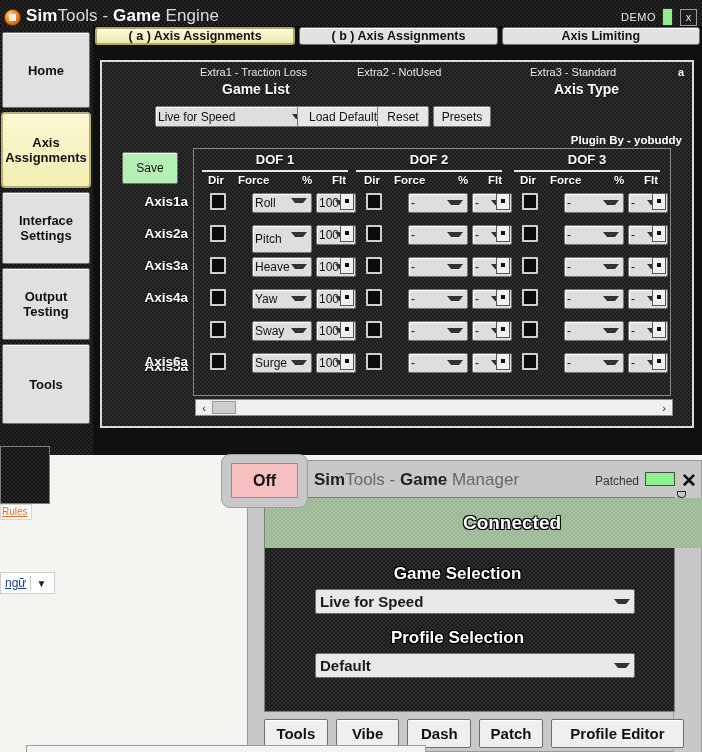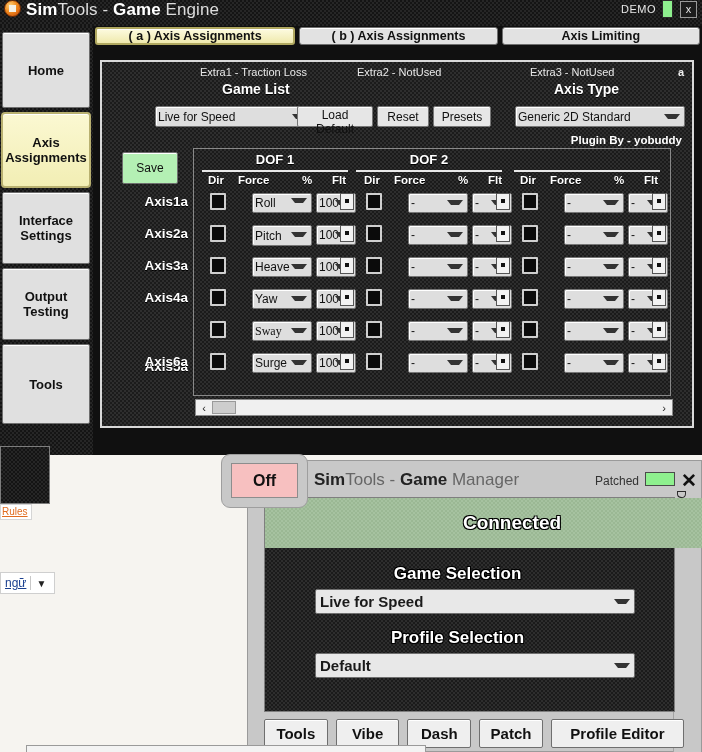--- a/index.html
+++ b/index.html
@@ -27,21 +27,21 @@
     background-position:0 0,2px 2px;
   }
 
   
   #app-window{
     position:absolute;left:0;top:0;width:702px;height:455px;
     background:#101010;
   }
   #title-bar{
     position:absolute;left:0;top:0;width:702px;height:26px;
-    display:flex;align-items:flex-start;
+    display:flex;align-items:flex-end;
   }
   #app-icon{
     width:17px;height:17px;border-radius:50%;margin-left:4px;margin-right:5px;
     background:radial-gradient(circle at 35% 30%,#ffd27a 0%,#f08a1e 45%,#c2450a 100%);
     border:1px solid #7a3003;box-sizing:border-box;flex:none;
   }
   #app-icon span{
     display:block;width:7px;height:7px;margin:4px auto 0;background:#f4f0e6;
   }
   #title-text{
@@ -306,47 +306,44 @@
       </div>
     <div class="tab">
         <span>Axis Limiting</span>
       </div>
   </div>
 
   <div id="panel" class="carbon">
 
     <div class="extra-label" id="extra1">Extra1 - Traction Loss</div>
     <div class="extra-label" id="extra2">Extra2 - NotUsed</div>
-    <div class="extra-label" id="extra3">Extra3 - NotUsed</div>
+    <div class="extra-label" id="extra3">Extra3 - Standard</div>
     <div id="panel-mark">a</div>
 
     <div class="hdr-title" id="gamelist-title">Game List</div>
     <div class="hdr-title" id="axistype-title">Axis Type</div>
 
     <div class="selwrap" style="left:33px;top:44px;width:158px;height:21px;">
       <select class="sim"><option>Live for Speed</option></select>
       <i class="chev"></i>
     </div>
-    <button class="btn-grey" style="left:195px;top:44px;width:76px;">Load Default</button>
+    <button class="btn-grey" style="left:195px;top:44px;width:92px;">Load Default</button>
     <button class="btn-grey" style="left:275px;top:44px;width:52px;">Reset</button>
     <button class="btn-grey" style="left:331px;top:44px;width:58px;">Presets</button>
 
-    <div class="selwrap" style="left:393px;top:44px;width:170px;height:21px;">
-      <select class="sim"><option>Generic 2D Standard</option></select>
-      <i class="chev"></i>
-    </div>
     <div id="plugin-by">Plugin By - yobuddy</div>
   </div>
 
   <button id="save-btn">Save</button>
 
   <div id="grid" class="carbon">
 
     <div class="dof-head" style="left:6px;">DOF 1</div>
     <div class="dof-head" style="left:160px;">DOF 2</div>
+    <div class="dof-head" style="left:318px;">DOF 3</div>
     <div class="dof-rule" style="left:8px;"></div>
     <div class="dof-rule" style="left:162px;"></div>
     <div class="dof-rule" style="left:320px;"></div>
 
     <div class="colhdr" style="left:14px;">Dir</div>
     <div class="colhdr" style="left:44px;">Force</div>
     <div class="colhdr" style="left:108px;">%</div>
     <div class="colhdr" style="left:138px;">Flt</div>
 
     <div class="colhdr" style="left:170px;">Dir</div>
@@ -391,21 +388,21 @@
         </div>
         <div class="selwrap" style="left: 414px; top: 44px; width: 40px; height: 20px;">
           <select class="sim" style="height: 20px;"><option>-</option></select>
           <i class="chev"></i>
         </div>
         <div class="fltbox" style="left: 458px; top: 44px;">
           <i></i>
         </div>
         <div class="dirbox" style="left: 16px; top: 76px;"></div>
         <div class="selwrap" style="left: 38px; top: 76px; width: 60px; height: 20px;">
-          <select class="sim" style="height: 21px;"><option>Pitch</option></select>
+          <select class="sim" style="height: 28px;"><option>Pitch</option></select>
           <i class="chev"></i>
         </div>
         <div class="selwrap" style="left: 102px; top: 76px; width: 40px; height: 20px;">
           <select class="sim" style="height: 20px;"><option>100</option></select>
           <i class="chev"></i>
         </div>
         <div class="fltbox" style="left: 146px; top: 76px;">
           <i></i>
         </div>
         <div class="dirbox" style="left: 172px; top: 76px;"></div>
@@ -499,21 +496,21 @@
         </div>
         <div class="selwrap" style="left: 414px; top: 140px; width: 40px; height: 20px;">
           <select class="sim" style="height: 20px;"><option>-</option></select>
           <i class="chev"></i>
         </div>
         <div class="fltbox" style="left: 458px; top: 140px;">
           <i></i>
         </div>
         <div class="dirbox" style="left: 16px; top: 172px;"></div>
         <div class="selwrap" style="left: 38px; top: 172px; width: 60px; height: 20px;">
-          <select class="sim" style="height: 20px; font-family: Liberation Serif, serif;"><option>Sway</option></select>
+          <select class="sim" style="height: 20px;"><option>Sway</option></select>
           <i class="chev"></i>
         </div>
         <div class="selwrap" style="left: 102px; top: 172px; width: 40px; height: 20px;">
           <select class="sim" style="height: 20px;"><option>100</option></select>
           <i class="chev"></i>
         </div>
         <div class="fltbox" style="left: 146px; top: 172px;">
           <i></i>
         </div>
         <div class="dirbox" style="left: 172px; top: 172px;"></div>

